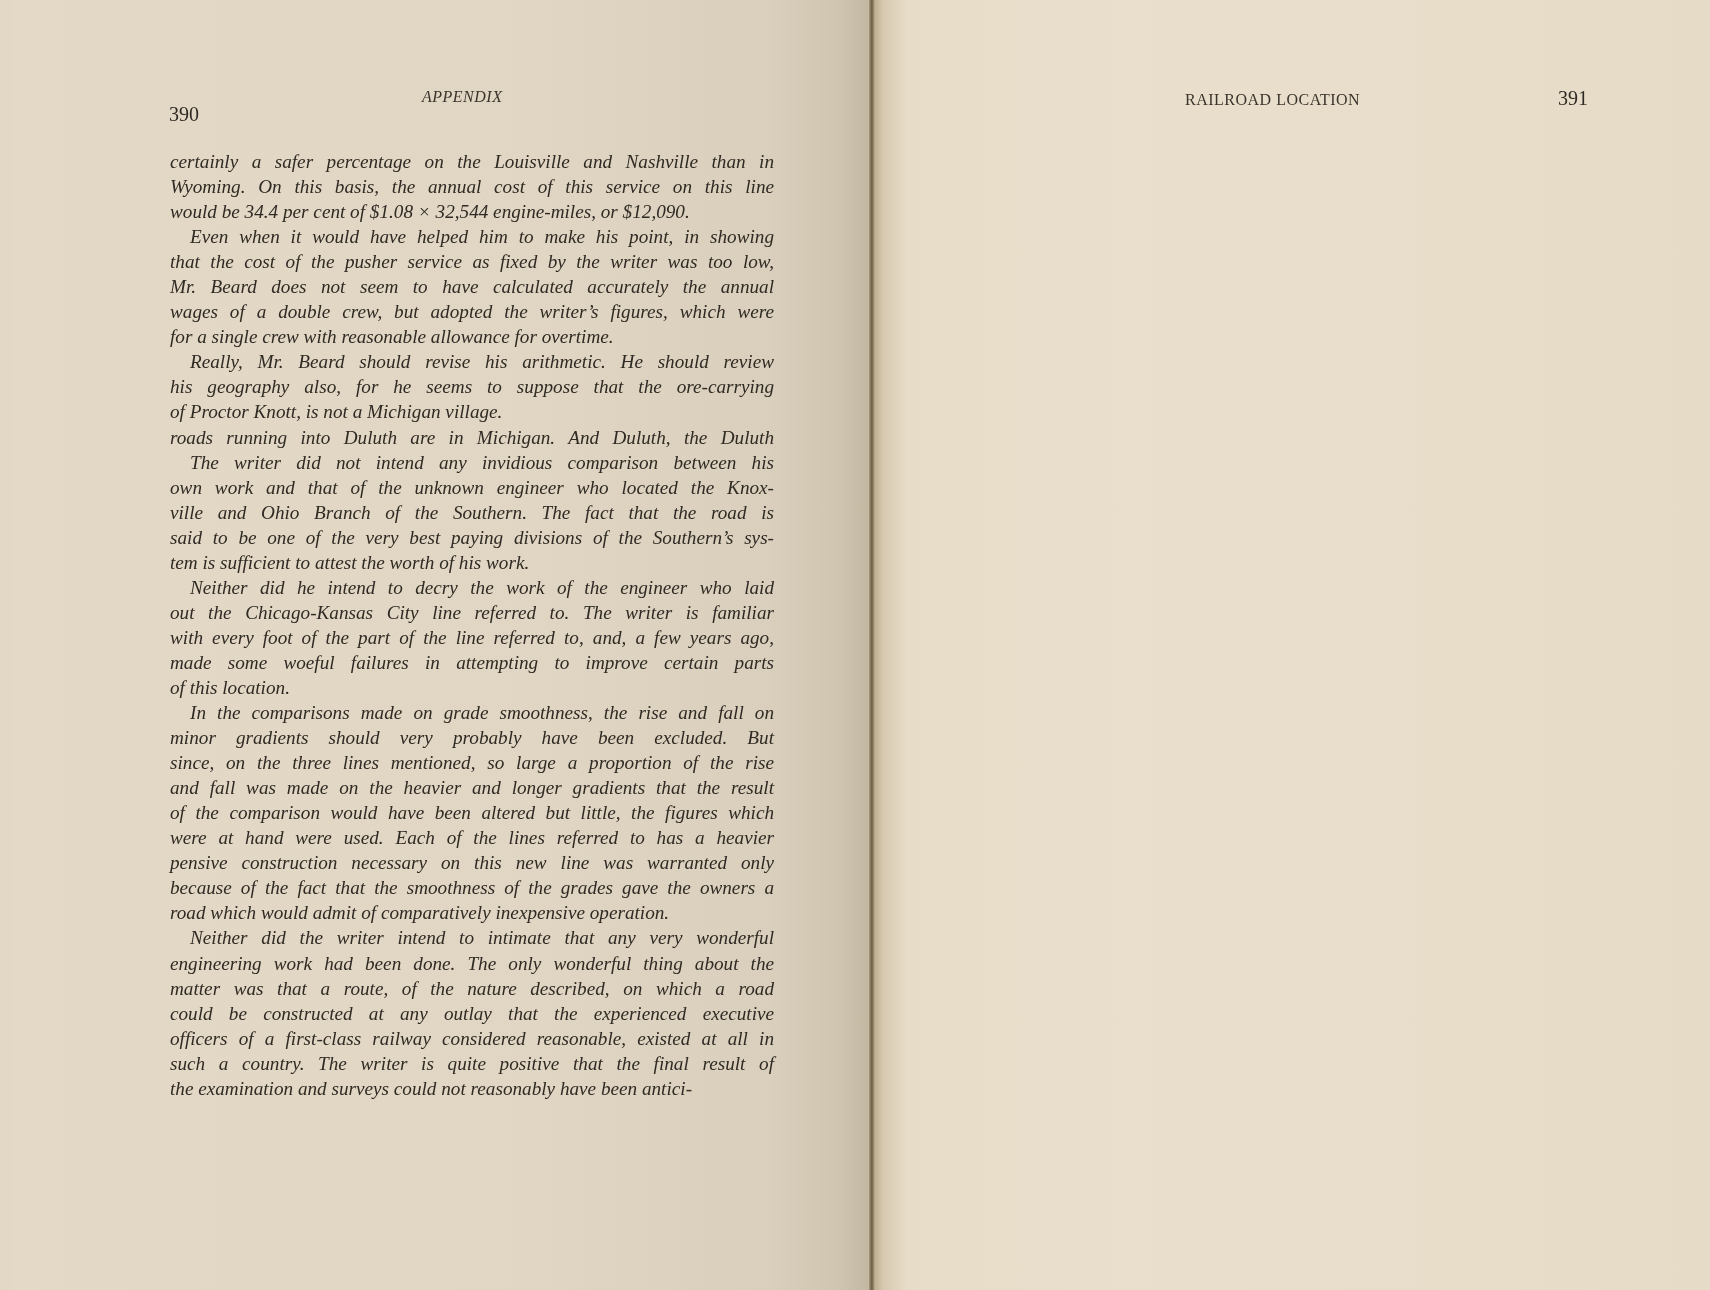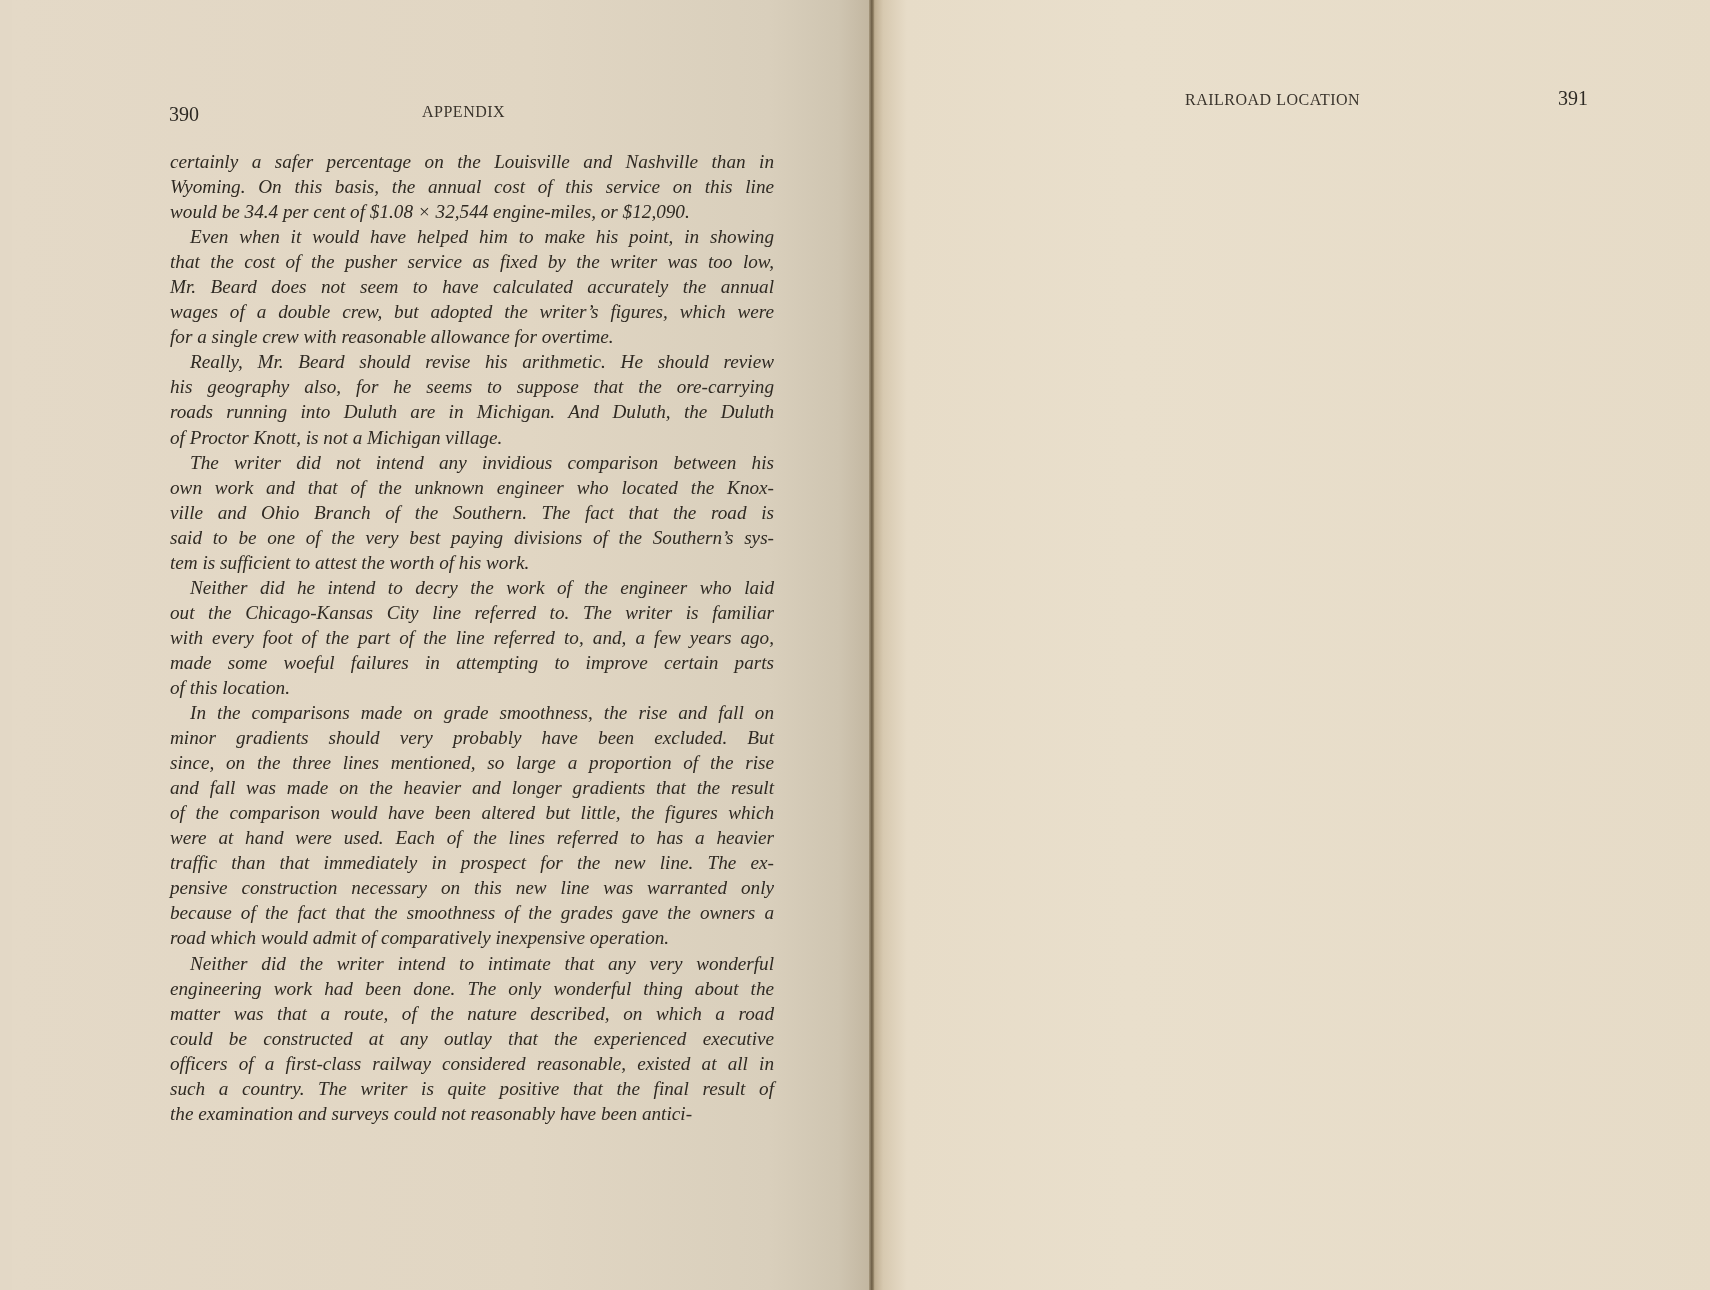--- a/index.html
+++ b/index.html
@@ -84,39 +84,39 @@
       top: 149px;
       width: 604px;
     }
   </style>
 </head>
 <body>
 
 <div class="spread">
   <div class="page page-left">
     <span class="folio" style="left:157px; top:103px;">390</span>
-    <span class="running-head" style="left:410px; top:103px;">APPENDIX</span>
+    <span class="running-head" style="left:410px; top:88px;font-style:italic;">APPENDIX</span>
     <div class="text-block left-text" id="left-text">
         <div>
           <span class="line">certainly a safer percentage on the Louisville and Nashville than in</span>
           <span class="line">Wyoming. On this basis, the annual cost of this service on this line</span>
           <span class="line last">would be 34.4 per cent of $1.08 × 32,544 engine-miles, or $12,090.</span>
         </div>
         <div>
           <span class="line indent">Even when it would have helped him to make his point, in showing</span>
           <span class="line">that the cost of the pusher service as fixed by the writer was too low,</span>
           <span class="line">Mr. Beard does not seem to have calculated accurately the annual</span>
           <span class="line">wages of a double crew, but adopted the writer’s figures, which were</span>
           <span class="line last">for a single crew with reasonable allowance for overtime.</span>
         </div>
         <div>
           <span class="line indent">Really, Mr. Beard should revise his arithmetic. He should review</span>
           <span class="line">his geography also, for he seems to suppose that the ore-carrying</span>
+          <span class="line last">of Proctor Knott, is not a Michigan village.</span>
           <span class="line">roads running into Duluth are in Michigan. And Duluth, the Duluth</span>
-          <span class="line last">of Proctor Knott, is not a Michigan village.</span>
         </div>
         <div>
           <span class="line indent">The writer did not intend any invidious comparison between his</span>
           <span class="line">own work and that of the unknown engineer who located the Knox-</span>
           <span class="line">ville and Ohio Branch of the Southern. The fact that the road is</span>
           <span class="line">said to be one of the very best paying divisions of the Southern’s sys-</span>
           <span class="line last">tem is sufficient to attest the worth of his work.</span>
         </div>
         <div>
           <span class="line indent">Neither did he intend to decry the work of the engineer who laid</span>
@@ -125,21 +125,20 @@
           <span class="line">made some woeful failures in attempting to improve certain parts</span>
           <span class="line last">of this location.</span>
         </div>
         <div>
           <span class="line indent">In the comparisons made on grade smoothness, the rise and fall on</span>
           <span class="line">minor gradients should very probably have been excluded. But</span>
           <span class="line">since, on the three lines mentioned, so large a proportion of the rise</span>
           <span class="line">and fall was made on the heavier and longer gradients that the result</span>
           <span class="line">of the comparison would have been altered but little, the figures which</span>
           <span class="line">were at hand were used. Each of the lines referred to has a heavier</span>
-          <span class="line">traffic than that immediately in prospect for the new line. The ex-</span>
           <span class="line">pensive construction necessary on this new line was warranted only</span>
           <span class="line">because of the fact that the smoothness of the grades gave the owners a</span>
           <span class="line last">road which would admit of comparatively inexpensive operation.</span>
         </div>
         <div>
           <span class="line indent">Neither did the writer intend to intimate that any very wonderful</span>
           <span class="line">engineering work had been done. The only wonderful thing about the</span>
           <span class="line">matter was that a route, of the nature described, on which a road</span>
           <span class="line">could be constructed at any outlay that the experienced executive</span>
           <span class="line">officers of a first-class railway considered reasonable, existed at all in</span>

